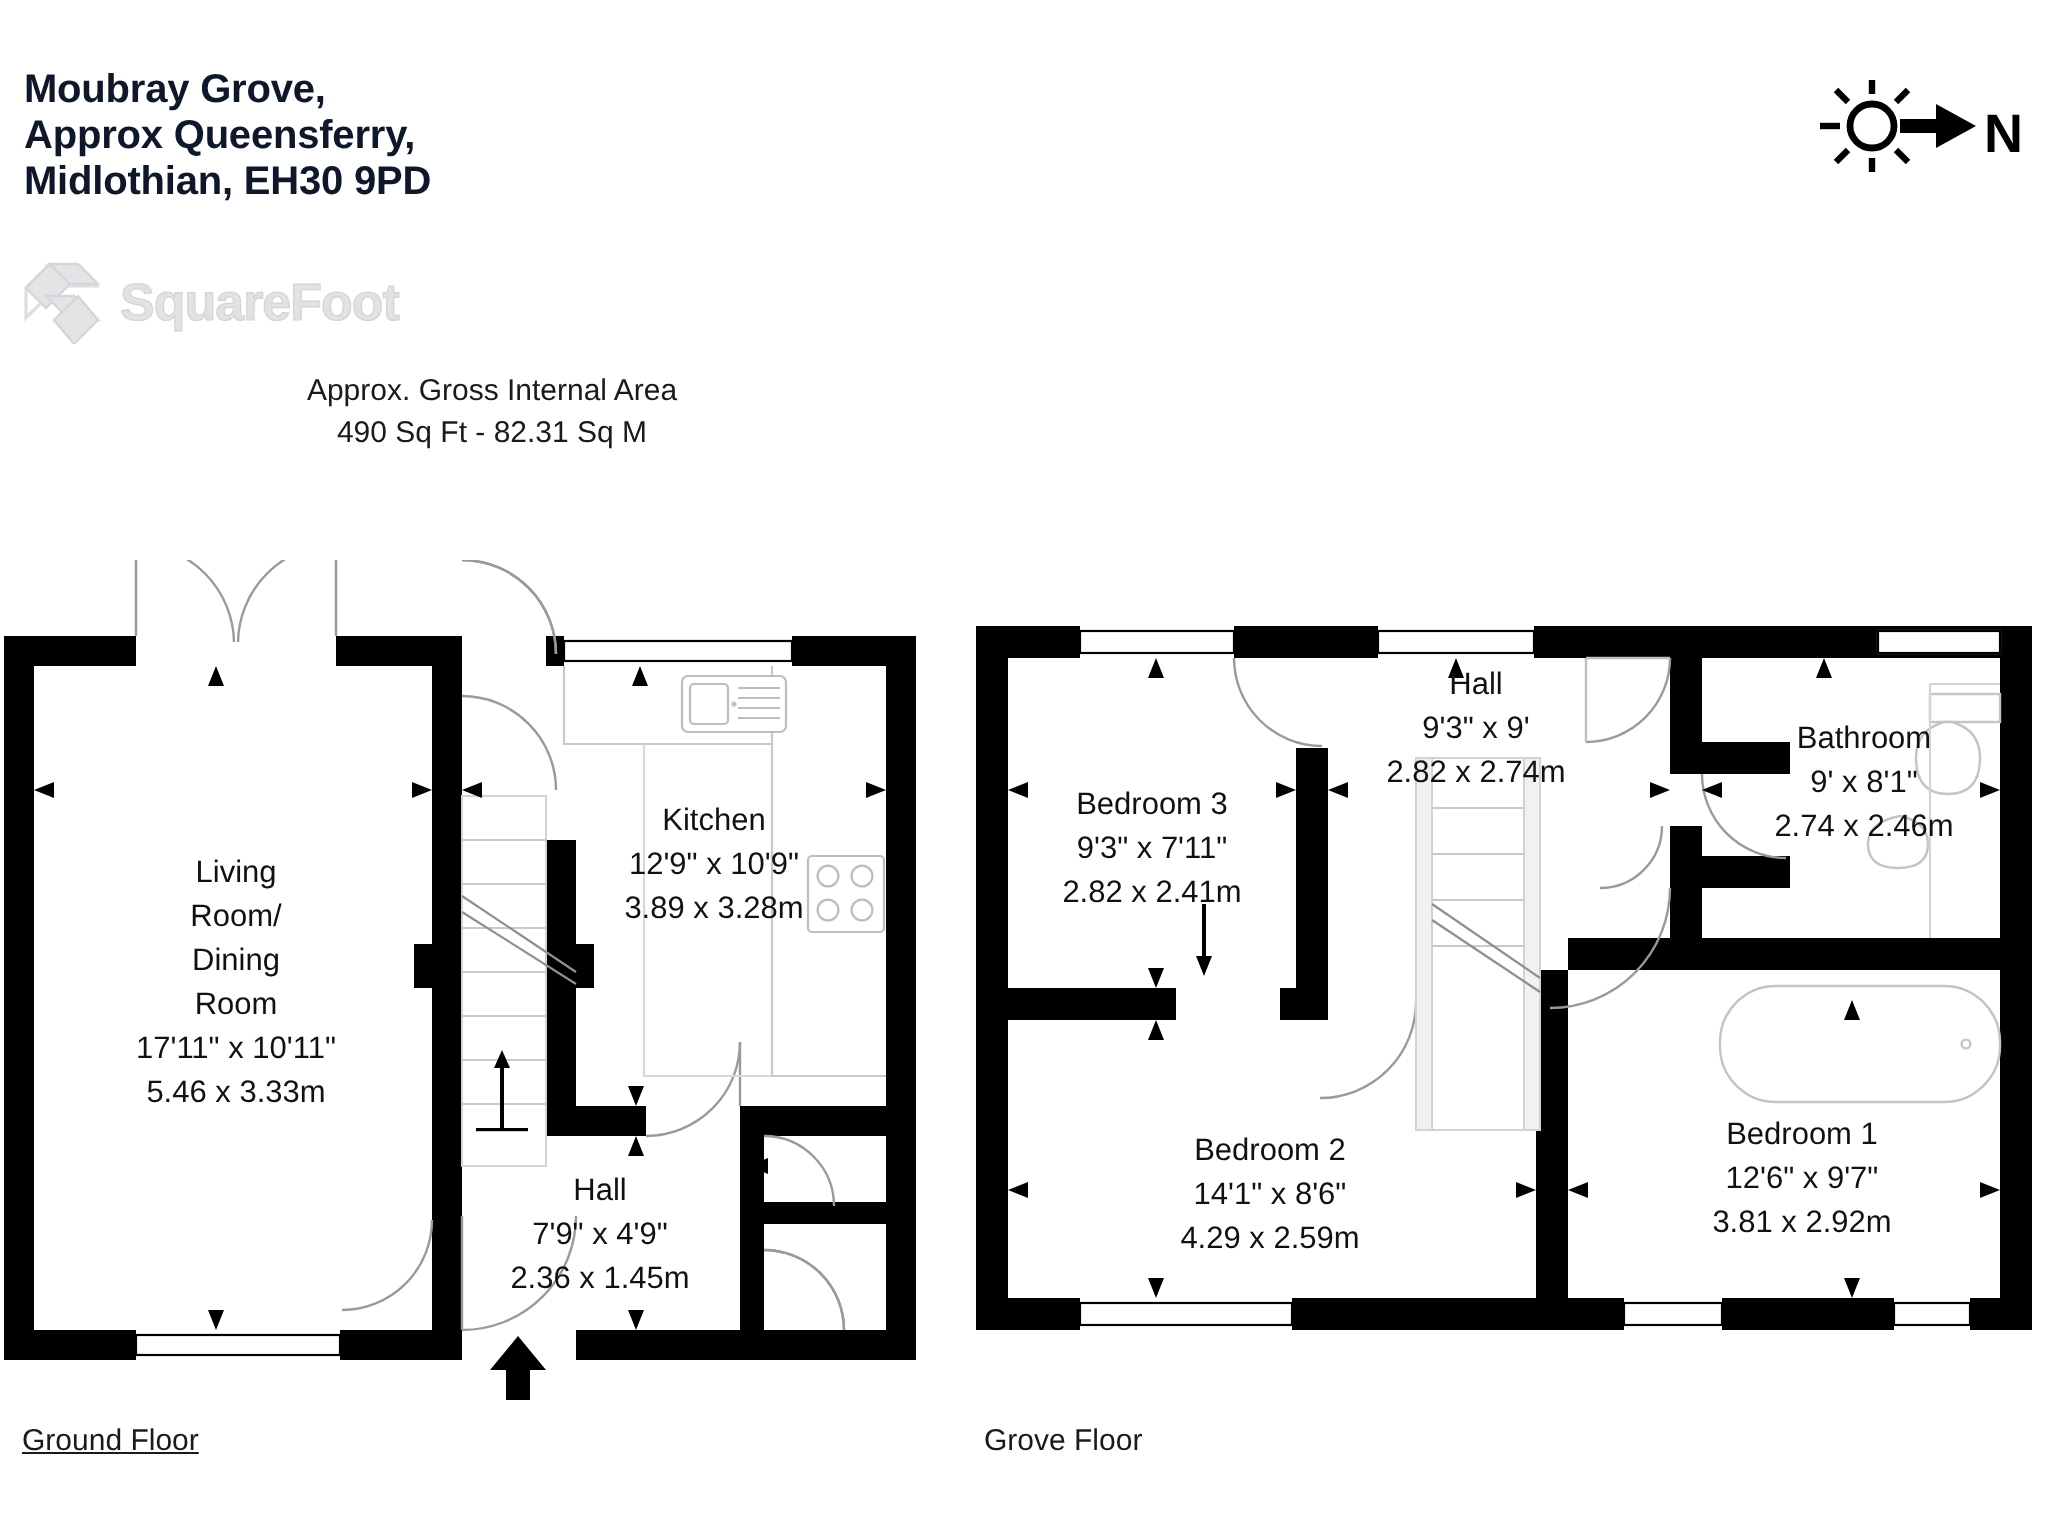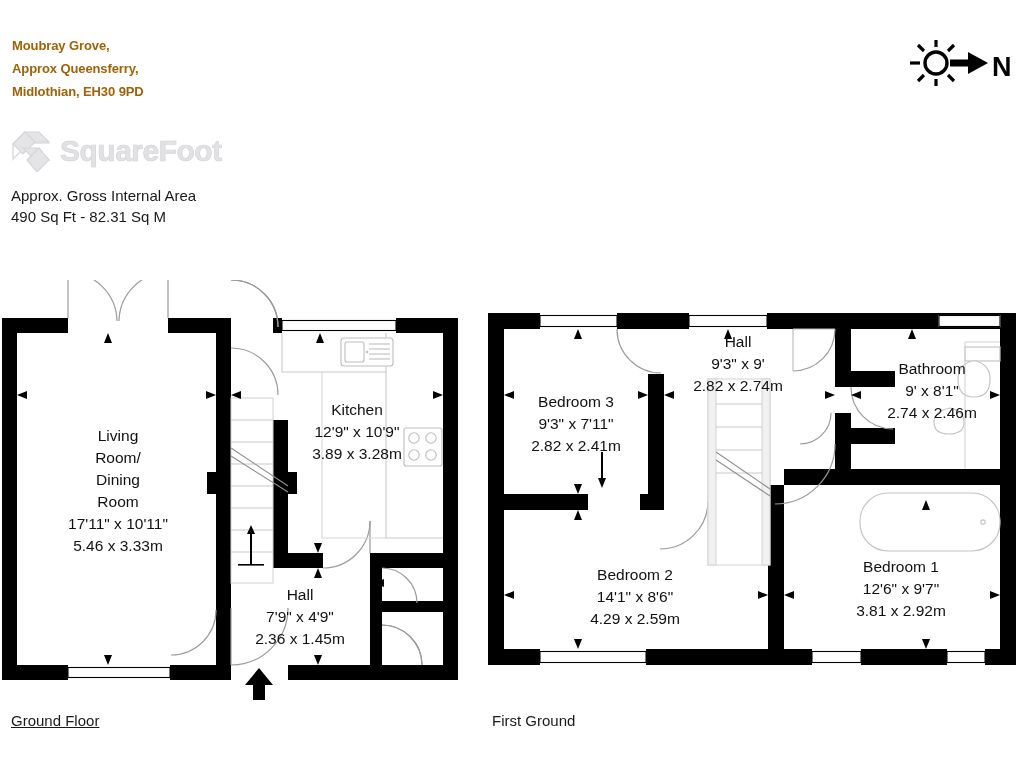--- a/index.html
+++ b/index.html
@@ -17,59 +17,60 @@
   }
 
   
   #header-block {
     position: absolute;
     left: 12px;
     top: 34px;
     width: 480px;
   }
   .addr-line {
-    font-size: 13px;
+    font-size: 20px;
     font-weight: bold;
     line-height: 23px;
     letter-spacing: -0.1px;
-    color: #a16207;
+    color: #0f172a;
   }
 
   
   #logo-block {
     position: absolute;
     left: 10px;
     top: 129px;
     width: 230px;
     height: 44px;
     display: flex;
     align-items: center;
     gap: 8px;
   }
   #logo-mark { width: 42px; height: 42px; flex: none; }
   #logo-word {
-    font-size: 30px;
+    font-size: 26px;
     font-weight: bold;
     color: #e2e2e4;
     letter-spacing: -0.5px;
     text-shadow: 0 0 0 #d8d8dc;
     -webkit-text-stroke: 0.6px #d4d4d8;
   }
 
   
   #area-block {
     position: absolute;
     left: 11px;
     top: 185px;
     width: 470px;
   }
   .note-line {
     font-size: 15px;
     line-height: 21px;
     color: #1a1a1a;
+    text-align: center;
   }
 
   
   #compass {
     position: absolute;
     left: 898px;
     top: 32px;
     width: 118px;
     height: 62px;
   }
@@ -477,13 +478,13 @@
   </g>
 
   <g text-anchor="middle">
     <text class="room-name" x="421" y="272">Bedroom 1</text>
     <text class="room-dim" x="421" y="294">12'6" x 9'7"</text>
     <text class="room-dim" x="421" y="316">3.81 x 2.92m</text>
   </g>
 </svg>
 
 <div class="floor-caption" id="ground-caption">Ground Floor</div>
-<div class="floor-caption" id="first-caption">First Ground</div>
+<div class="floor-caption" id="first-caption">Grove Floor</div>
 
 </body></html>

